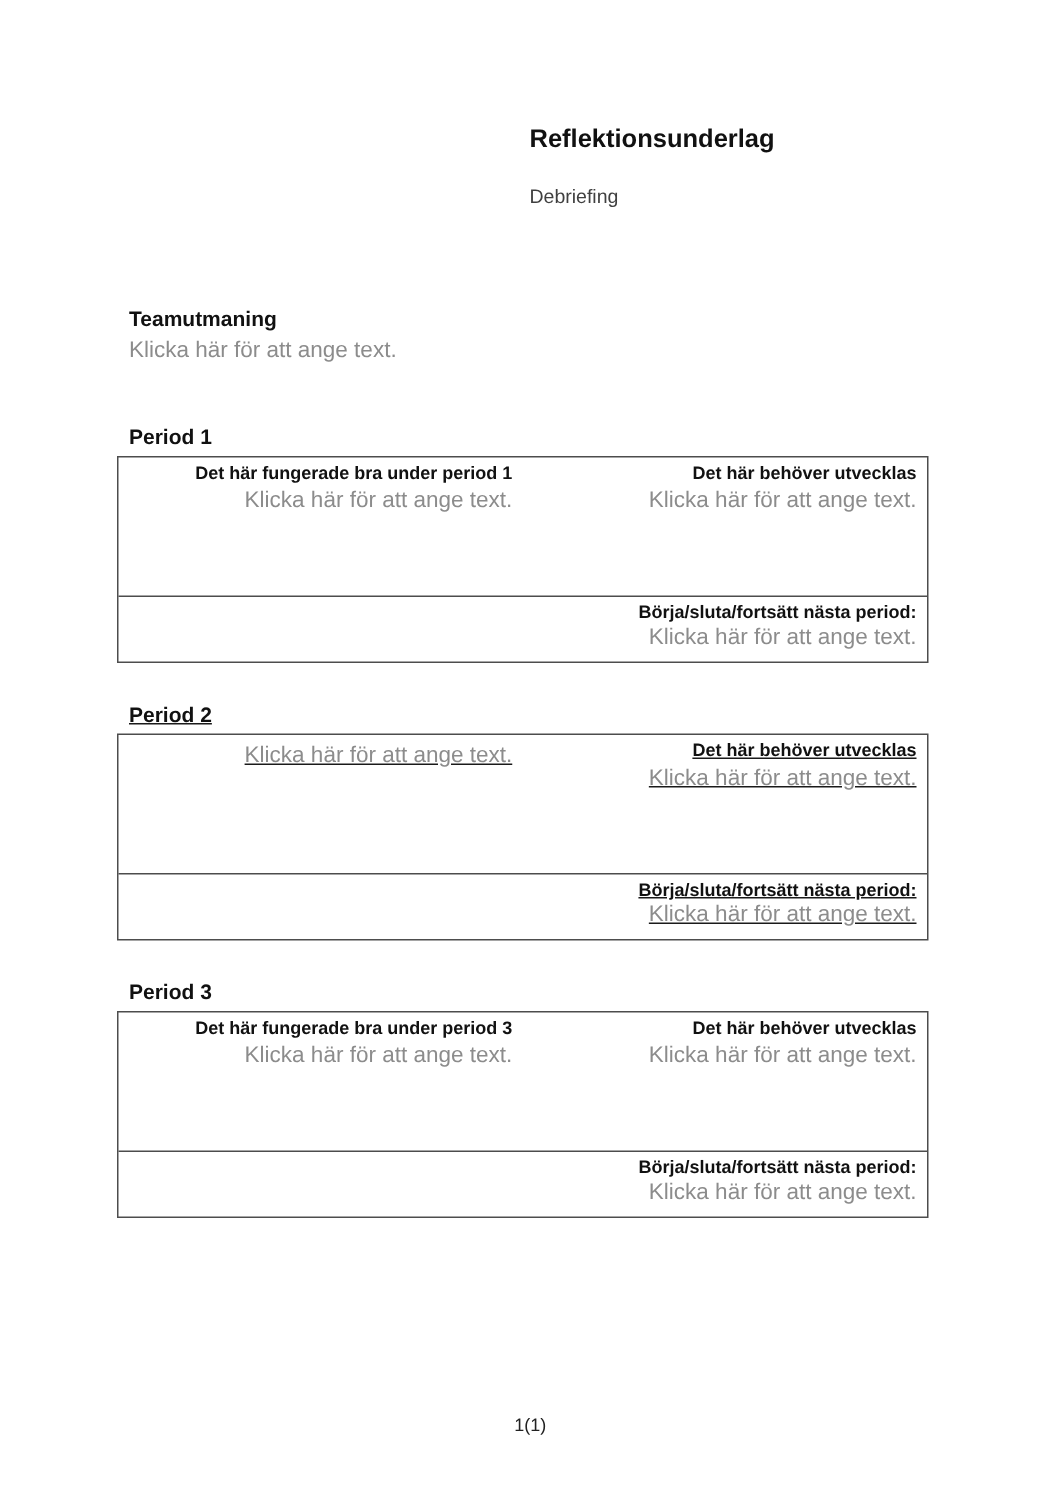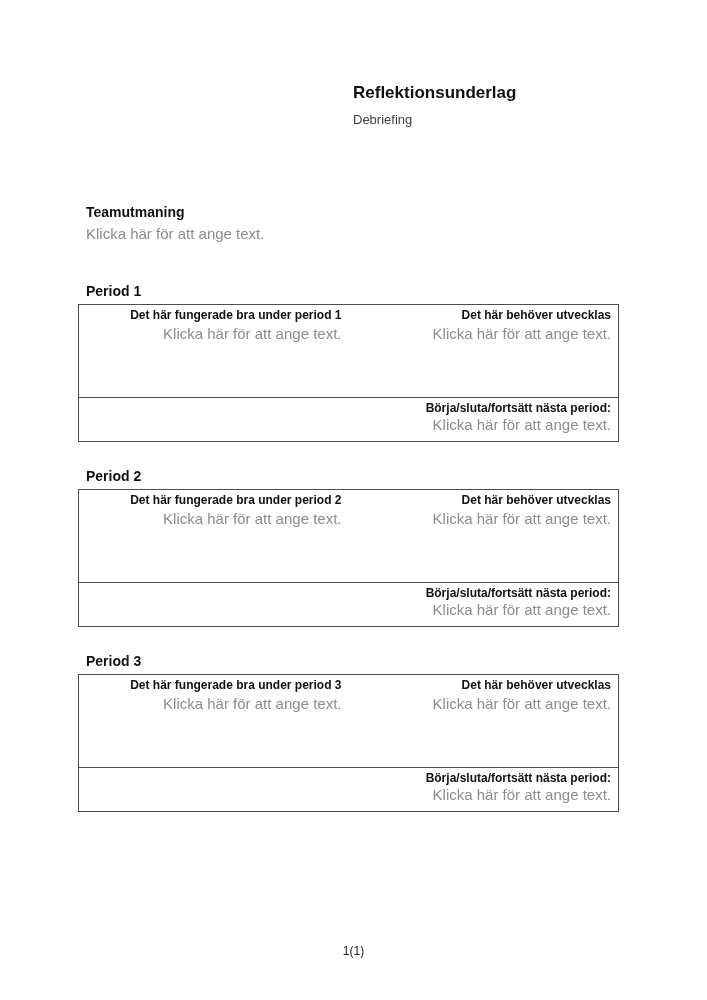--- a/index.html
+++ b/index.html
@@ -8,30 +8,30 @@
     background: #ffffff;
     position: relative;
     font-family: "Liberation Sans", sans-serif;
     color: #1a1a1a;
     overflow: hidden;
   }
   .page { position: absolute; inset: 0; }
 
   .header-block { position: absolute; left: 353px; top: 84px; }
   .doc-title { font-size: 17px; font-weight: bold; line-height: 1.1; color: #111; }
-  .doc-subtitle { font-size: 13px; color: #404040; margin-top: 9px; line-height: 1.2; }
+  .doc-subtitle { font-size: 13px; color: #404040; margin-top: 20px; line-height: 1.2; }
 
   .team-block { position: absolute; left: 86px; top: 204px; }
   .section-heading { font-size: 14px; font-weight: bold; line-height: 17px; color: #111; }
   .placeholder { font-size: 15px; color: #8c8c8c; line-height: 1.25; }
   .team-block .placeholder { margin-top: 4px; }
 
   .period-section { position: absolute; left: 78px; width: 541px; }
   .period-1 { top: 283px; }
-  .period-2 { top: 468px; }
+  .period-2 { top: 468px; text-decoration: underline; }
   .period-3 { top: 653px; }
   .period-section .section-heading { margin-left: 8px; margin-bottom: 4px; }
 
   .form-table {
     border: 1px solid #4d4d4d;
     background: #fff;
     box-sizing: border-box;
     width: 541px;
     text-align: right;
   }
@@ -82,21 +82,20 @@
         <div class="placeholder">Klicka här för att ange text.</div>
       </div>
     </div>
   </div>
 
   <div class="period-section period-2">
     <div class="section-heading">Period 2</div>
     <div class="form-table">
       <div class="row-top">
         <div class="cell">
-          <div class="cell-header">Det här fungerade bra under period 2</div>
           <div class="placeholder">Klicka här för att ange text.</div>
         </div>
         <div class="cell">
           <div class="cell-header">Det här behöver utvecklas</div>
           <div class="placeholder">Klicka här för att ange text.</div>
         </div>
       </div>
       <div class="row-bottom">
         <div class="cell-header">Börja/sluta/fortsätt nästa period:</div>
         <div class="placeholder">Klicka här för att ange text.</div>

